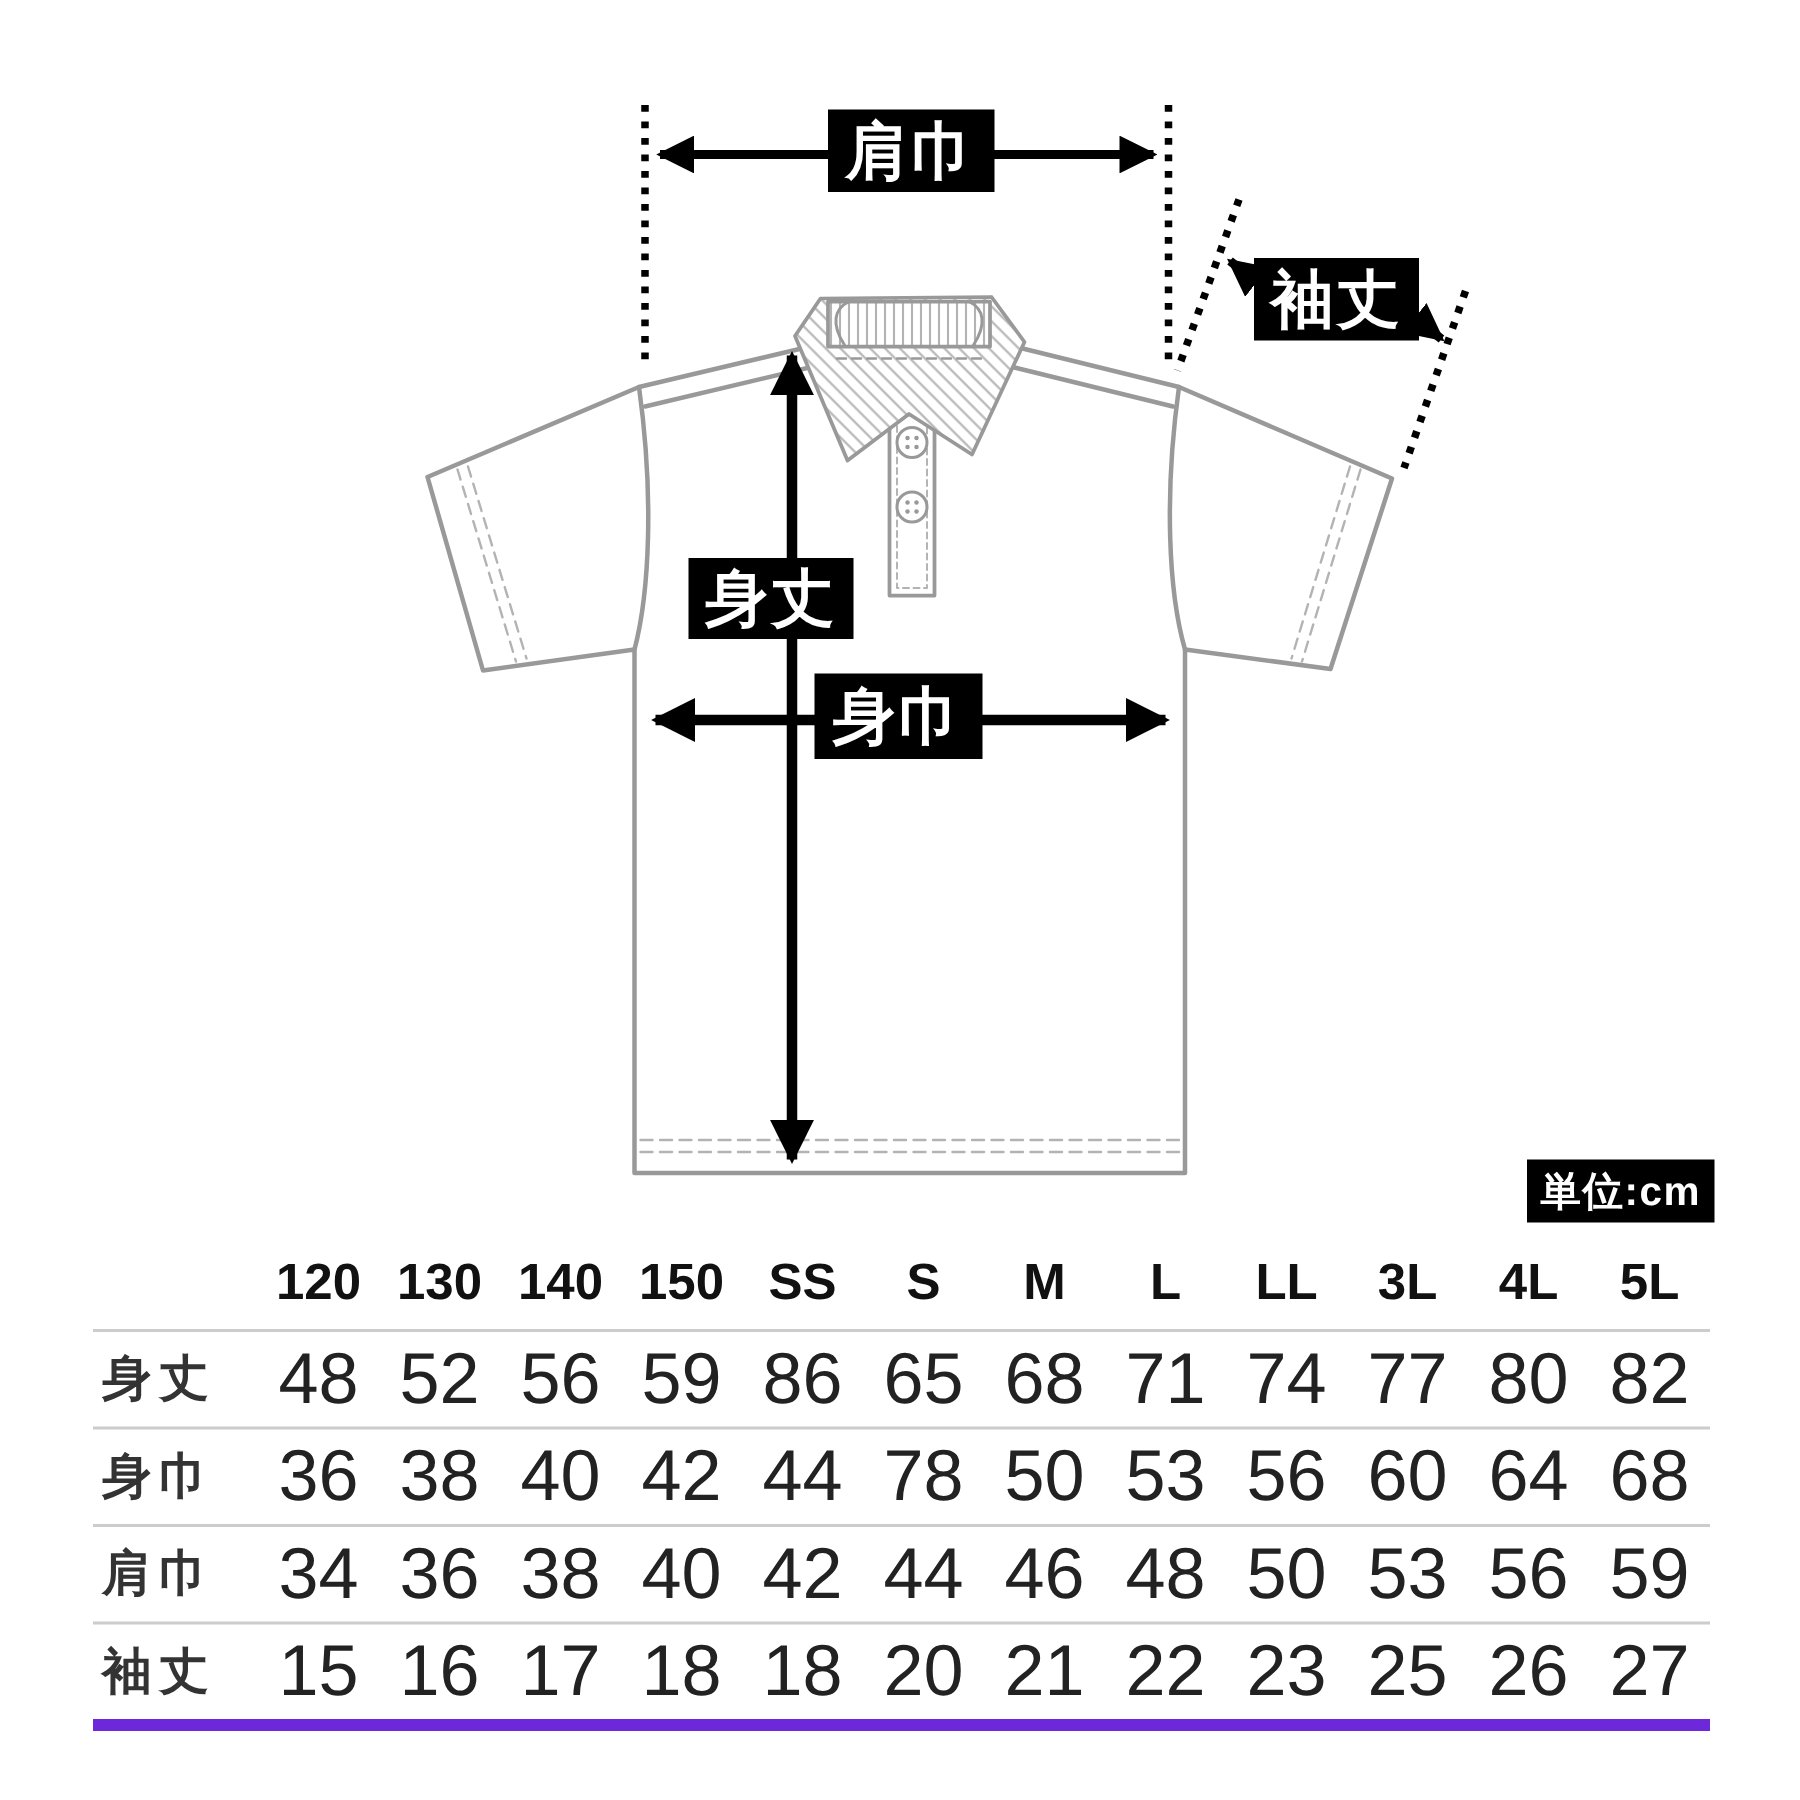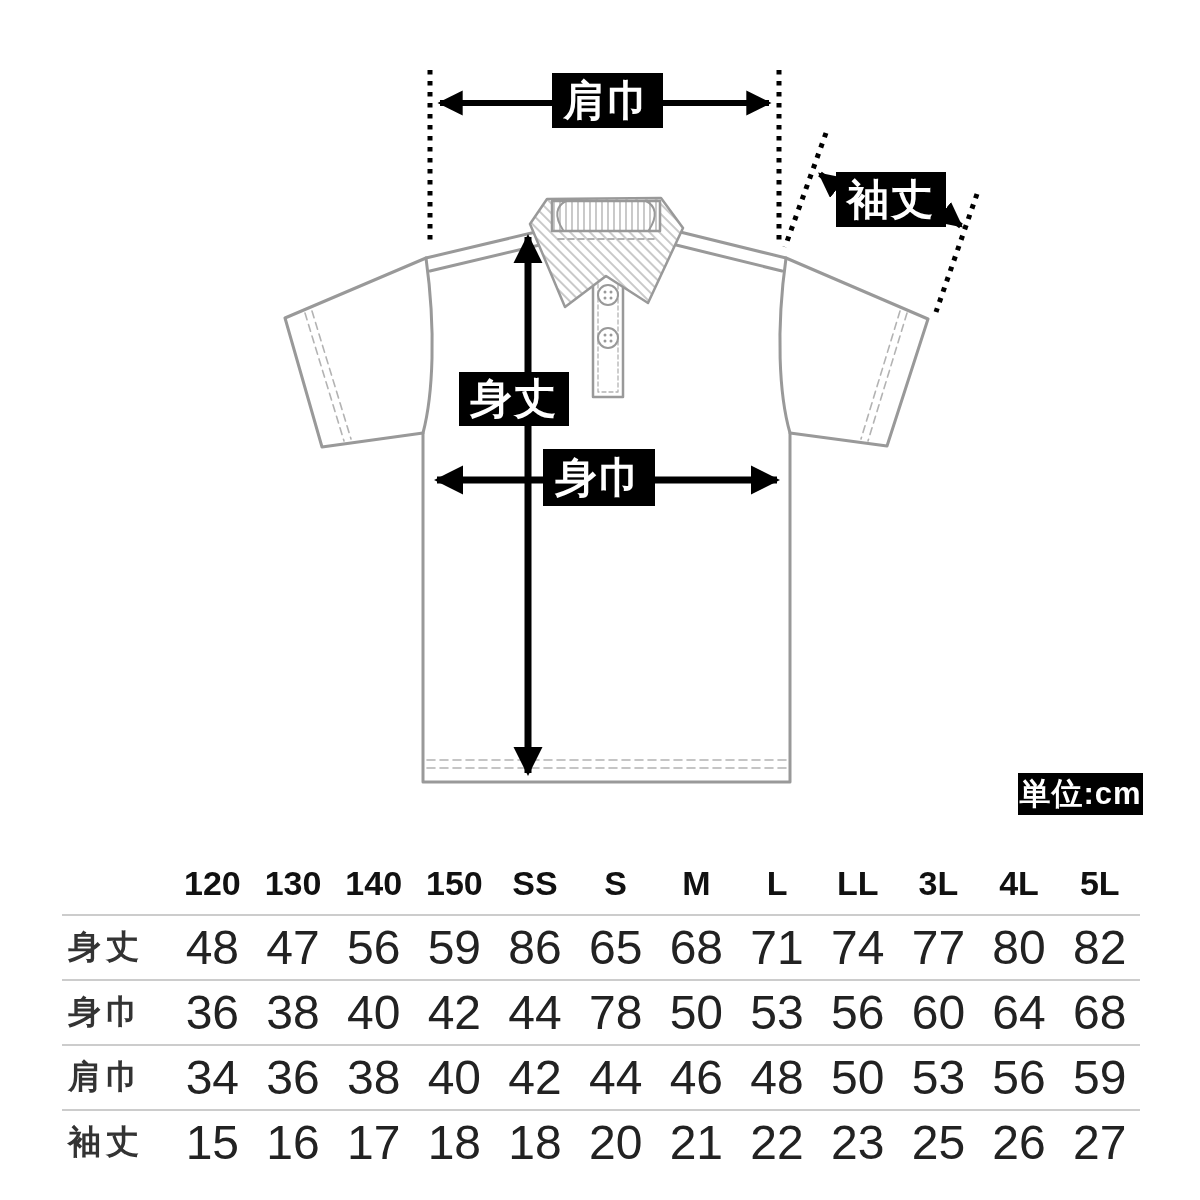--- a/index.html
+++ b/index.html
@@ -13,27 +13,27 @@
     font-weight:bold; font-size:42px; letter-spacing:2px;
     font-family:"Liberation Sans","DejaVu Sans",sans-serif;
   }
   .label-shoulder { left:552px; top:73px;  width:111px; height:55px; }
   .label-sleeve   { left:836px; top:172px; width:110px; height:55px; }
   .label-length   { left:459px; top:372px; width:110px; height:54px; }
   .label-width    { left:543px; top:449px; width:112px; height:57px; }
 
   .unit-badge {
     position:absolute; left:1018px; top:773px; width:125px; height:42px;
-    background:#000; color:#fff; font-weight:bold; font-size:31px;
+    background:#000; color:#fff; font-weight:bold; font-size:27px;
     display:flex; align-items:center; justify-content:center; letter-spacing:1px;
   }
 
   .size-table {
-    position:absolute; left:62px; top:852px; width:1078px;
-    border-bottom:6px solid #6d28d9;
+    position:absolute; left:62px; top:824px; width:1078px;
+    border-bottom:8px solid #6d28d9;
   }
   .t-row { display:flex; align-items:center; height:65px; box-sizing:border-box; }
   .t-row.data { border-top:2px solid #cccccc; }
   .t-head { height:62px; }
   .t-cell { flex:1; text-align:center; }
   .t-head .t-cell { font-weight:bold; font-size:34px; color:#111; }
   .t-label {
     flex:0 0 104px; text-align:left; padding-left:6px;
     font-weight:bold; font-size:33px; color:#333; letter-spacing:5px;
   }
@@ -147,21 +147,21 @@
       <div class="t-cell">L</div>
       <div class="t-cell">LL</div>
       <div class="t-cell">3L</div>
       <div class="t-cell">4L</div>
       <div class="t-cell">5L</div>
     </div>
 
     <div class="t-row data">
       <div class="t-label">身丈</div>
       <div class="t-cell t-val">48</div>
-      <div class="t-cell t-val">47</div>
+      <div class="t-cell t-val">52</div>
       <div class="t-cell t-val">56</div>
       <div class="t-cell t-val">59</div>
       <div class="t-cell t-val">86</div>
       <div class="t-cell t-val">65</div>
       <div class="t-cell t-val">68</div>
       <div class="t-cell t-val">71</div>
       <div class="t-cell t-val">74</div>
       <div class="t-cell t-val">77</div>
       <div class="t-cell t-val">80</div>
       <div class="t-cell t-val">82</div>

